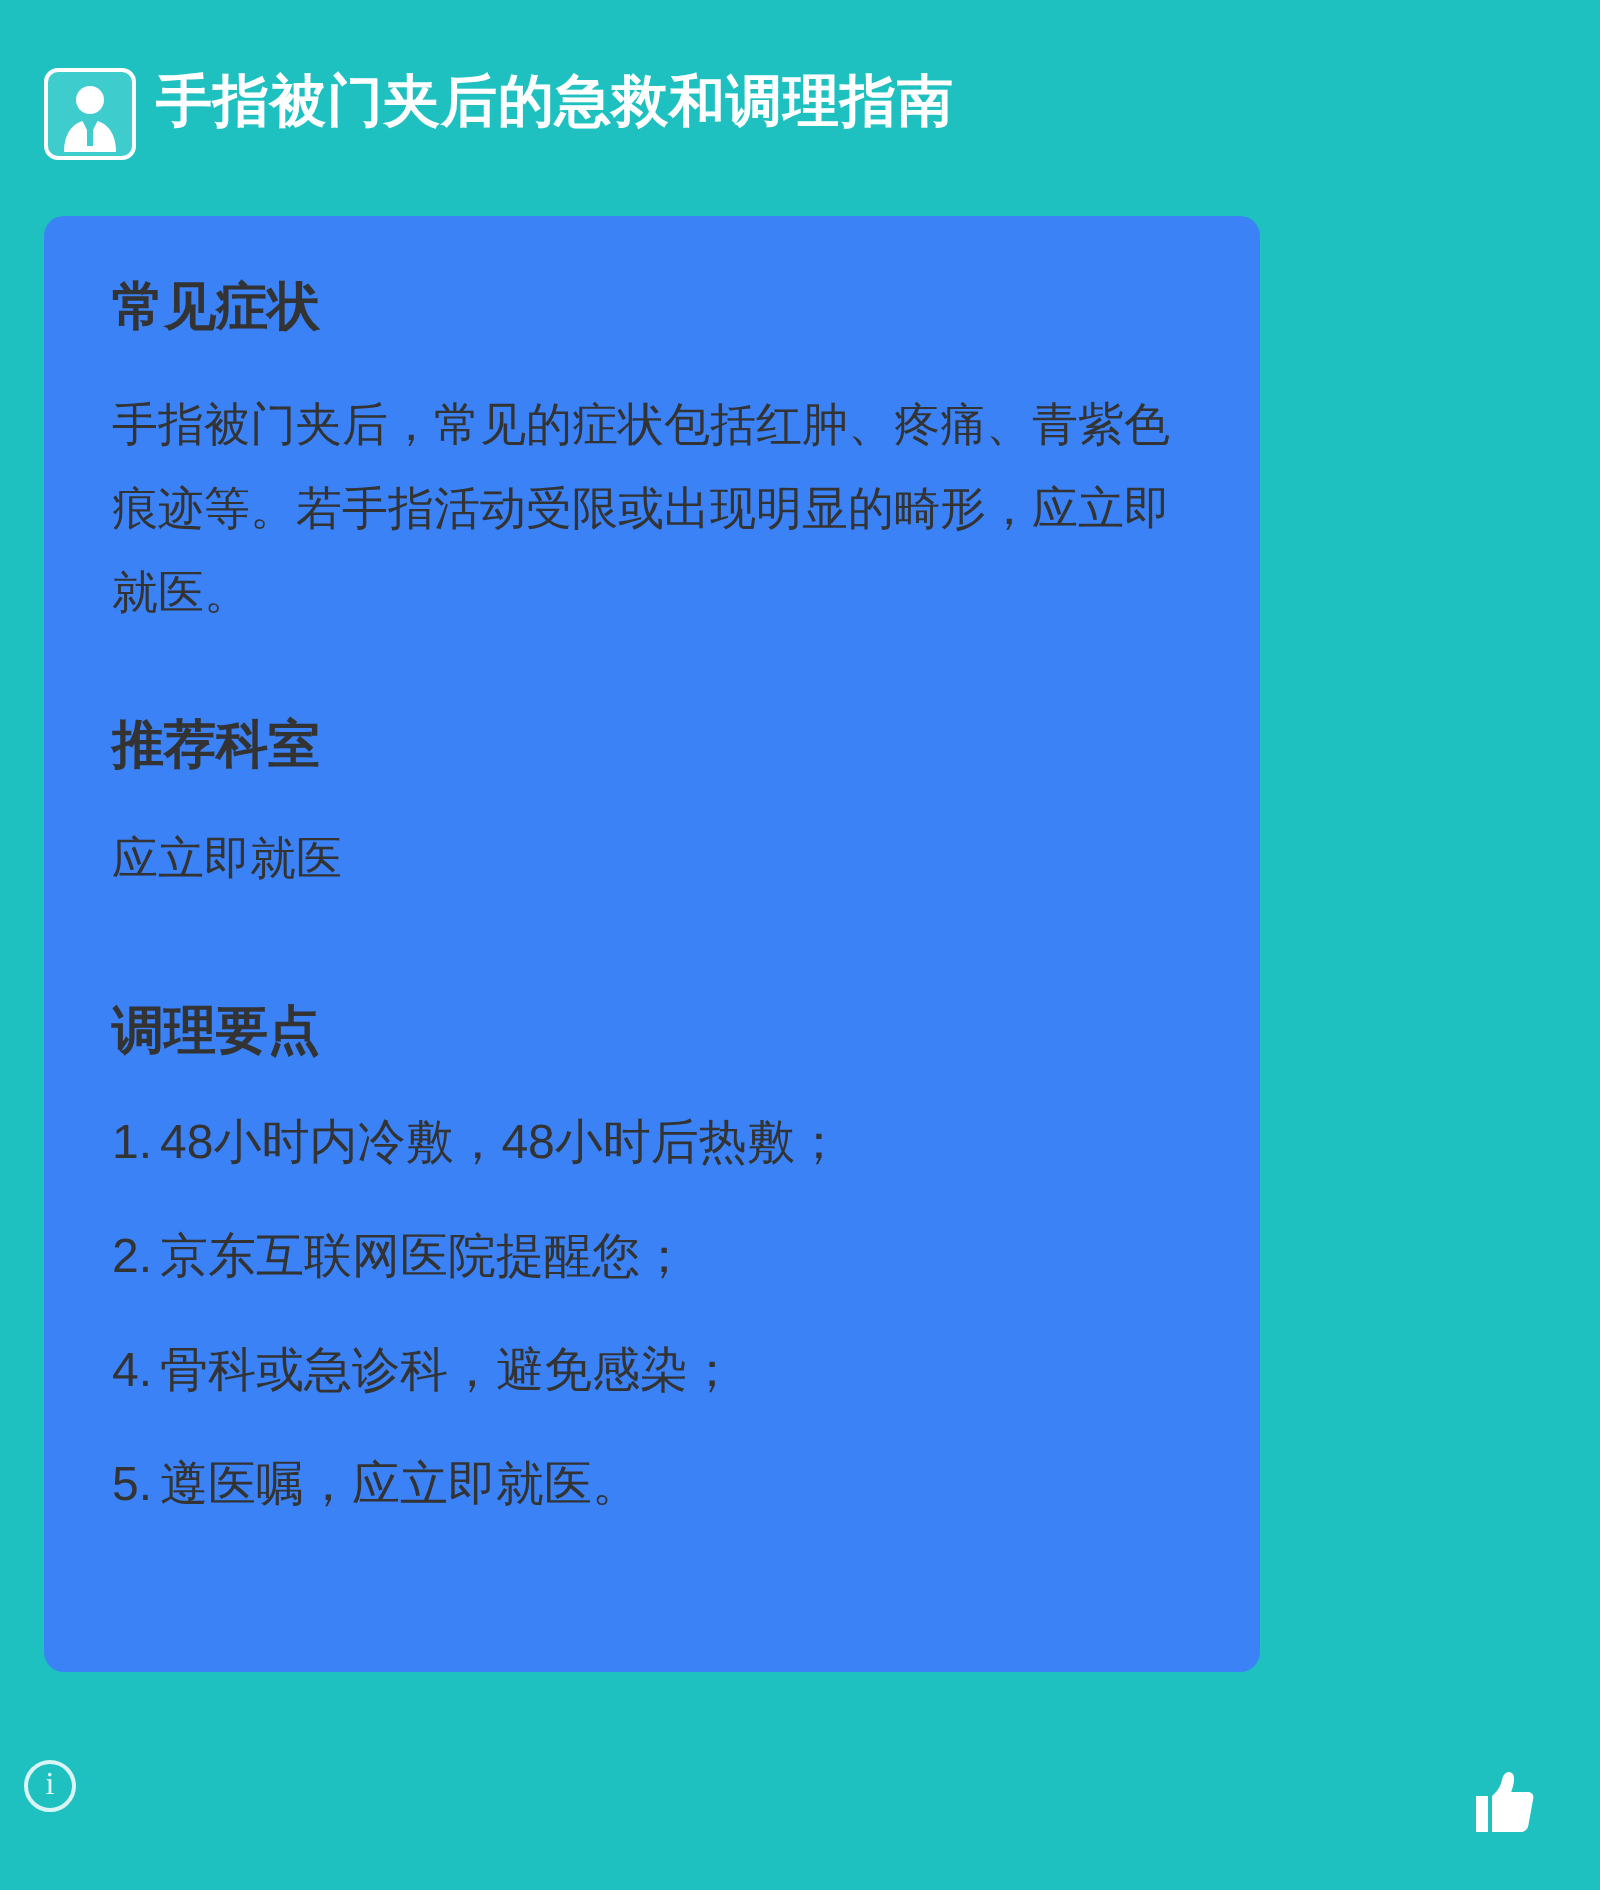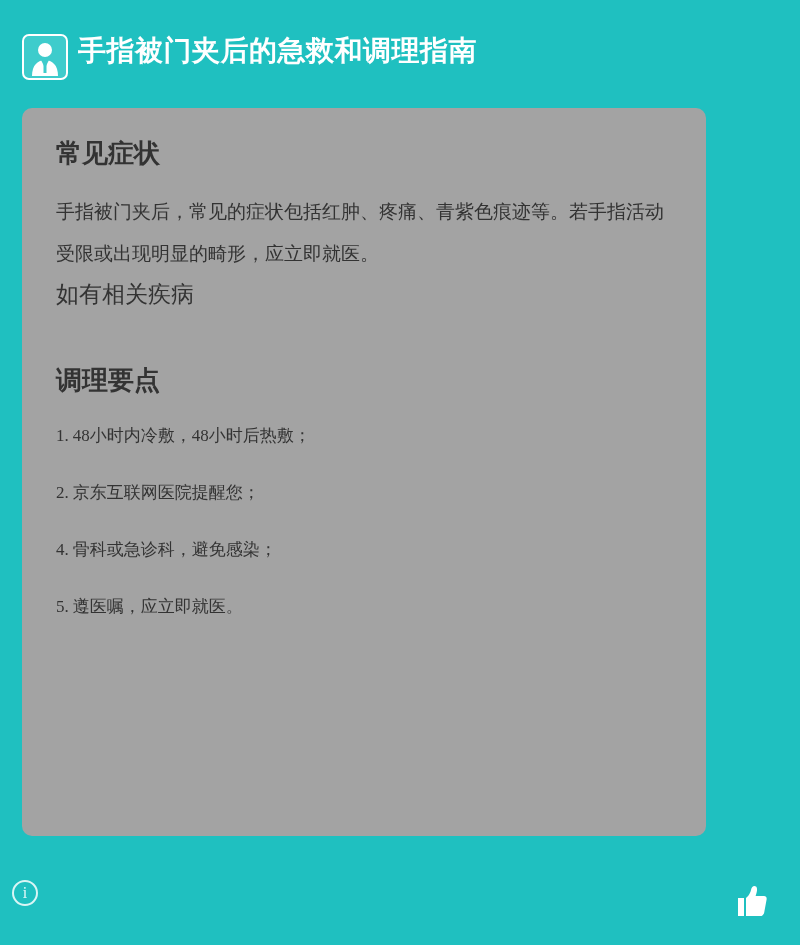--- a/index.html
+++ b/index.html
@@ -39,63 +39,62 @@
     letter-spacing: 0.5px;
     line-height: 46px;
     white-space: nowrap;
   }
 
   
   .card {
     position: absolute;
     left: 22px;
     top: 108px;
-    width: 684px;
+    width: 608px;
     height: 728px;
-    background: #a3a3a3;
+    background: #3b82f6;
     border-radius: 10px;
     padding: 30px 34px 20px 34px;
   }
 
   .section-title {
     color: #333333;
     font-size: 26px;
     font-weight: 700;
     margin: 0 0 22px 0;
     line-height: 1.2;
   }
   .section-title.second { margin-top: 40px; }
   .section-title.third  { margin-top: 52px; }
 
   .paragraph {
     color: #333333;
-    font-size: 19px;
+    font-size: 23px;
     line-height: 42px;
     margin: 0;
   }
 
   .subtext {
     color: #333333;
     font-size: 23px;
     line-height: 38px;
     margin: 0;
   }
 
   .list {
     margin: 0;
     padding: 0;
     list-style: none;
   }
   .list li {
     color: #333333;
-    font-size: 17px;
+    font-size: 24px;
     line-height: 36px;
     margin-bottom: 21px;
     white-space: nowrap;
-    font-family: Liberation Serif, serif;
   }
   .list li .num { margin-right: 4px; }
 
   
   .footer {
     position: absolute;
     left: 0;
     top: 858px;
     width: 800px;
     height: 87px;
@@ -145,21 +144,22 @@
       </svg>
     </span>
     <div class="header-title">手指被门夹后的急救和调理指南</div>
   </div>
 
   <div class="card">
 
     <h2 class="section-title">常见症状</h2>
     <p class="paragraph">手指被门夹后，常见的症状包括红肿、疼痛、青紫色痕迹等。若手指活动受限或出现明显的畸形，应立即就医。</p>
 
-    <p class="subtext">如有相关疾病</p>
+    <h2 class="section-title second">推荐科室</h2>
+    <p class="subtext">应立即就医</p>
 
     <h2 class="section-title third">调理要点</h2>
     <ul class="list">
       <li>
         <span class="num">1.</span><span>48小时内冷敷，48小时后热敷；</span>
       </li>
       <li>
         <span class="num">2.</span><span>京东互联网医院提醒您；</span>
       </li>
       <li>

